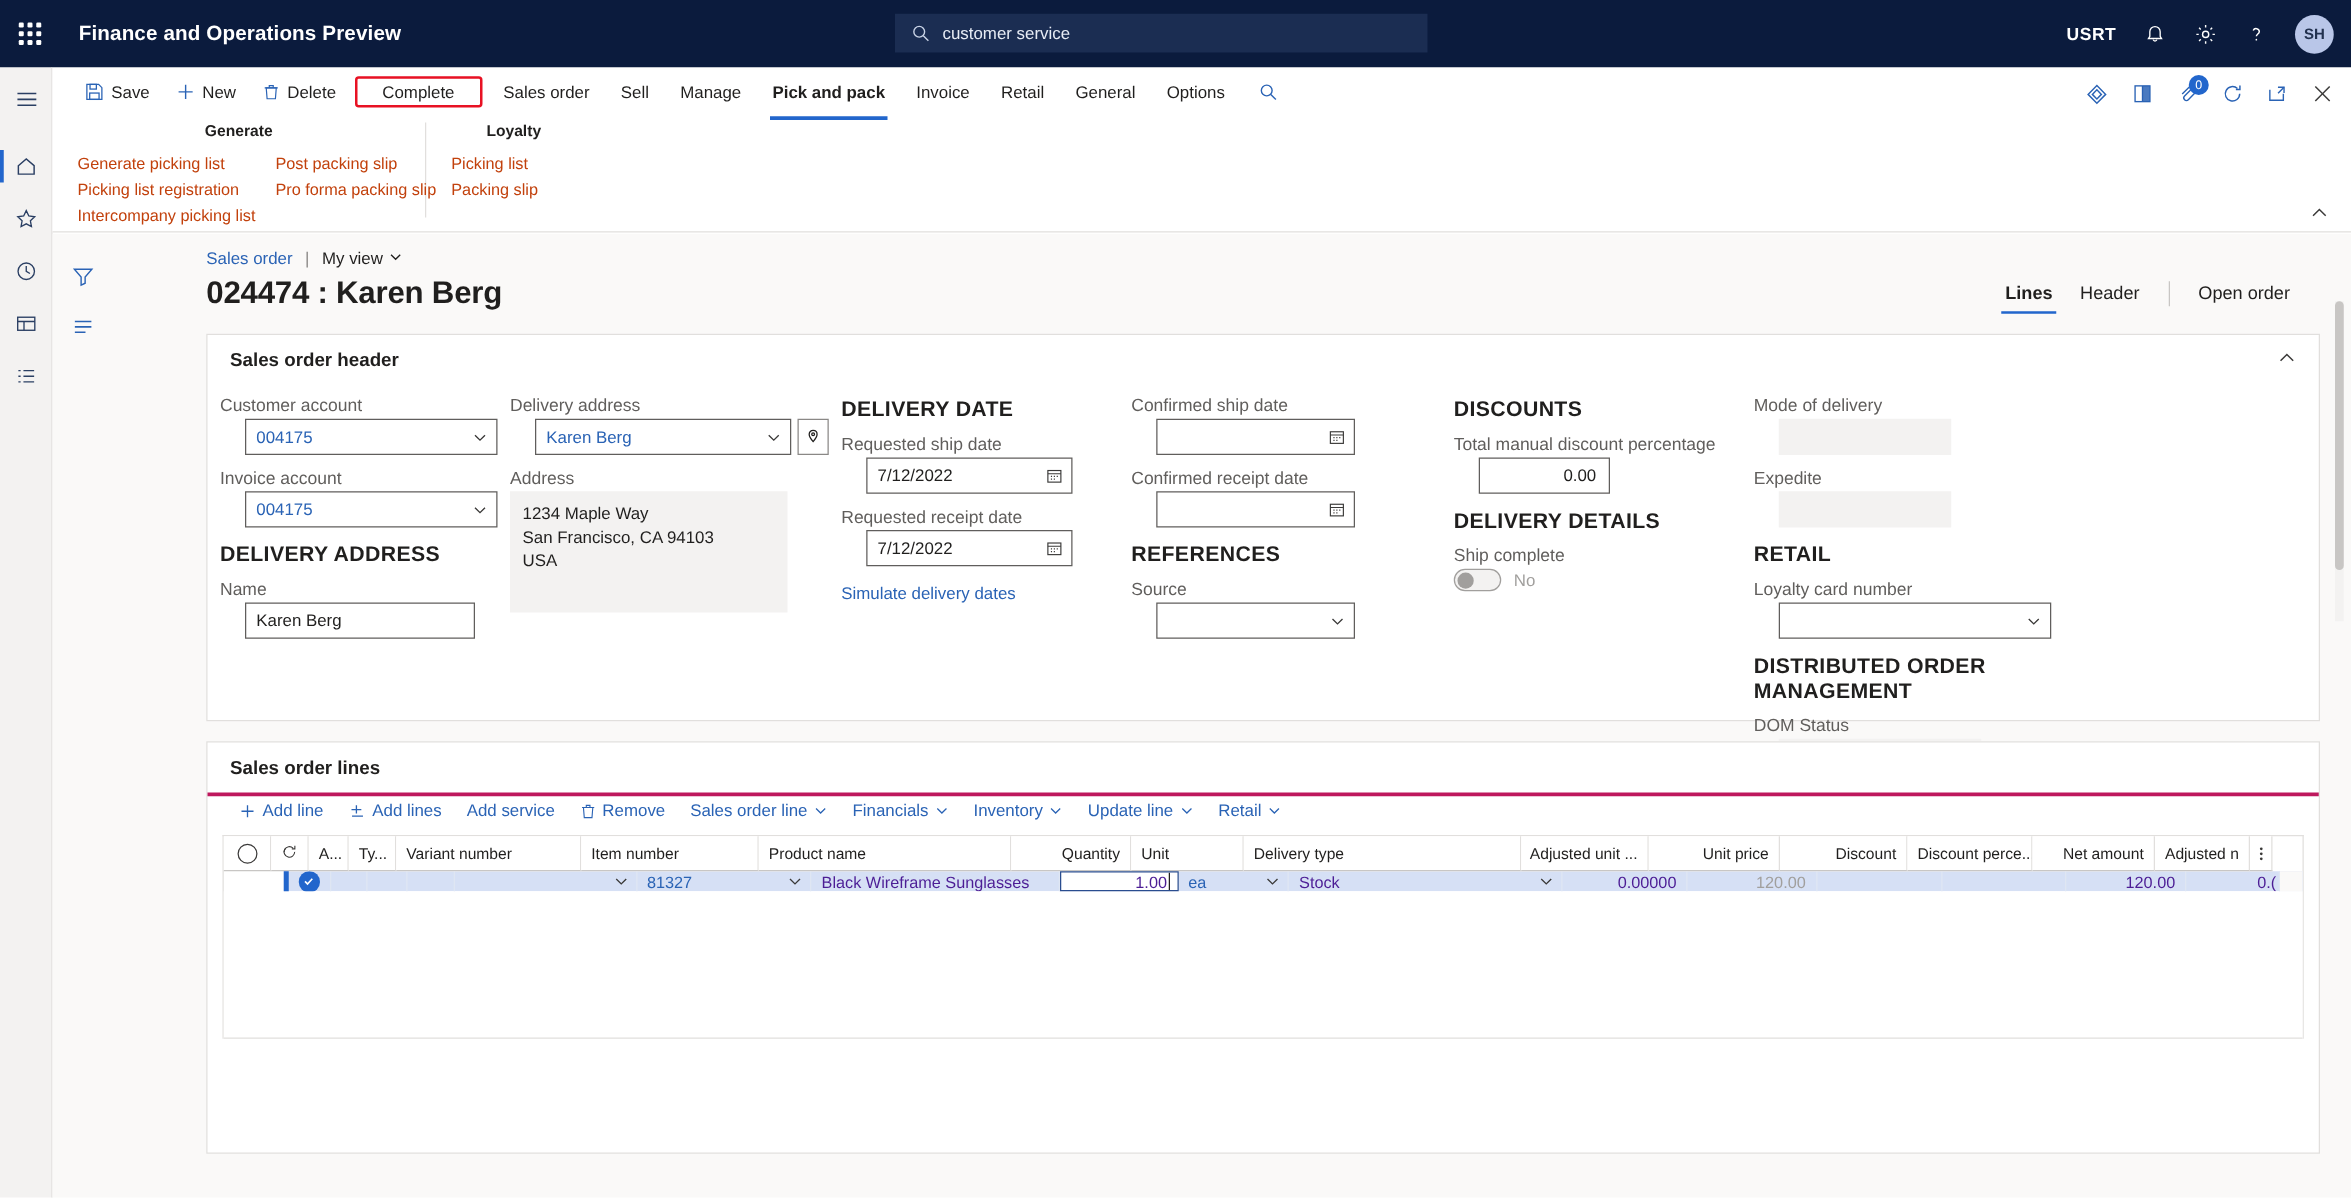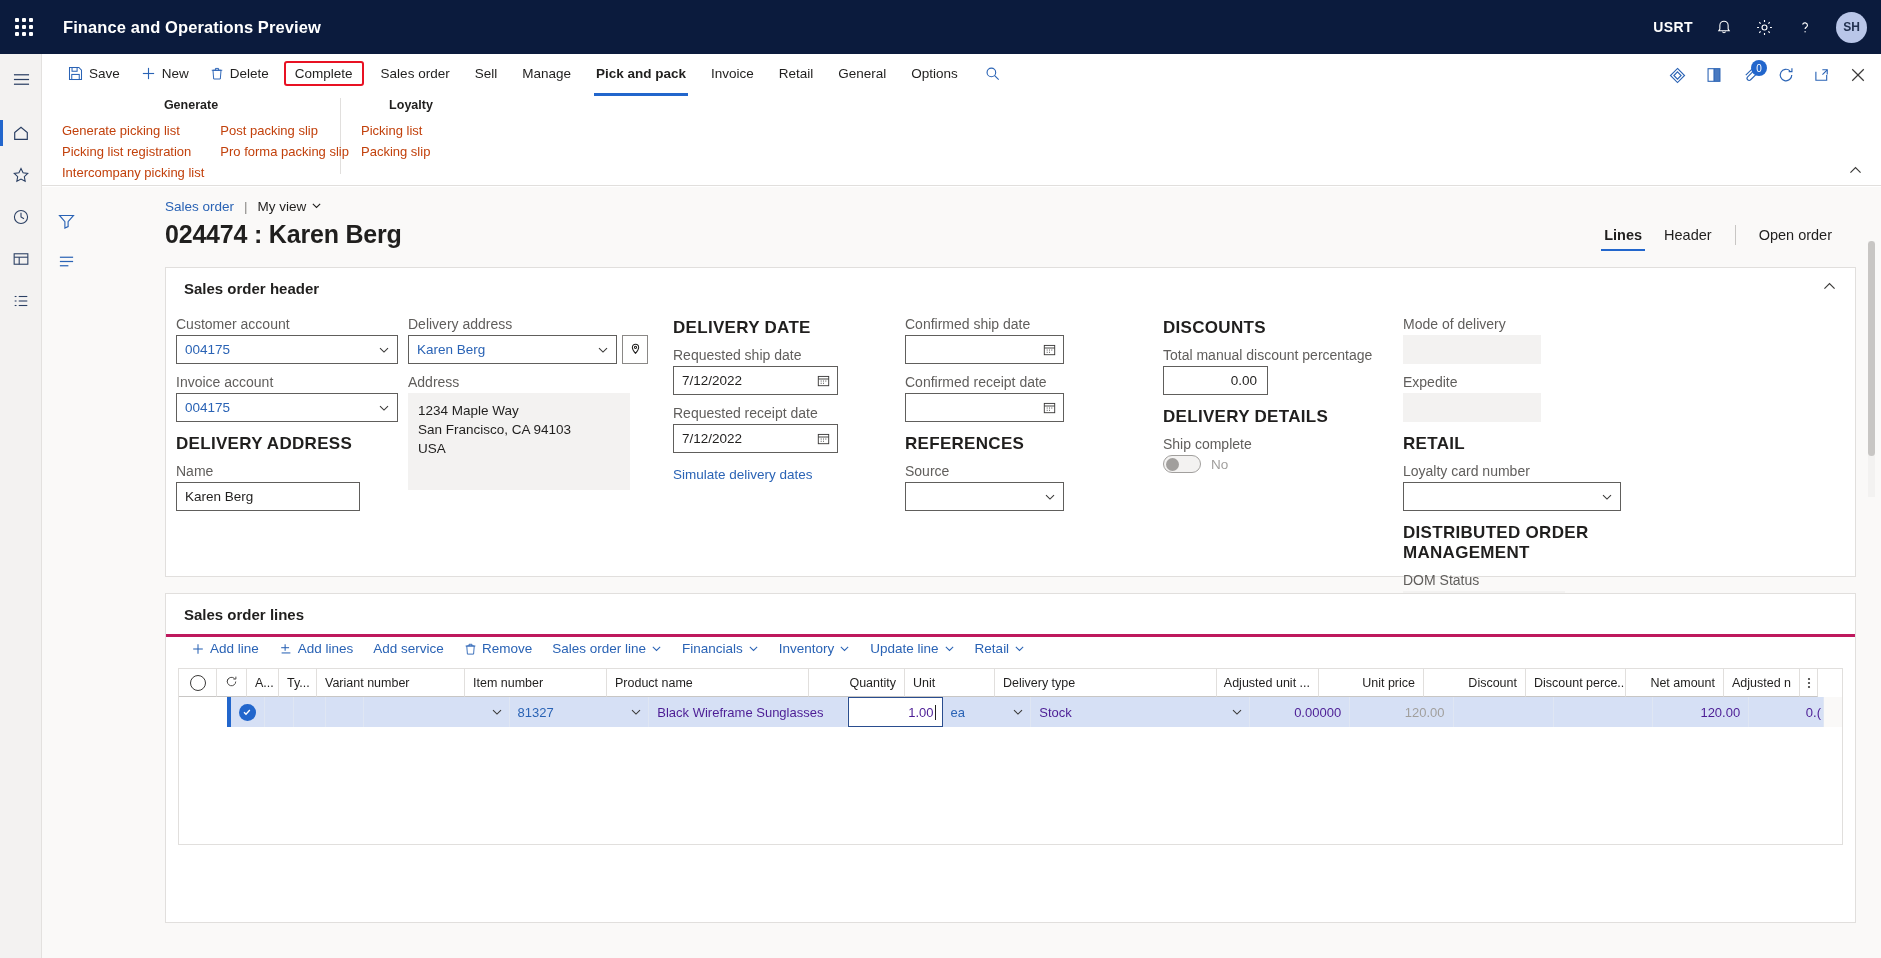--- a/index.html
+++ b/index.html
@@ -79,21 +79,21 @@
   .rb-cmd .gl { color: #2a63b5; display: flex; align-items: center; }
   .rb-tab {
     padding: 6px 12px; font-size: 13.5px; color: #201f1e; cursor: pointer; white-space: nowrap;
     position: relative; font-weight: 400;
   }
   .rb-tab.active { font-weight: 700; }
   .rb-tab.active::after {
     content: ""; position: absolute; left: 10px; right: 10px; bottom: -9px; height: 2.5px; background: #2266cc;
   }
   #rb-complete {
-    border: 2px solid #e81123; border-radius: 3px; padding: 3px 9px; margin: 0 4px;
+    border: 2px solid #e81123; border-radius: 3px; padding: 3px 20px; margin: 0 4px;
   }
   #rb-search-icon { padding: 6px 14px; color: #2a63b5; cursor: pointer; display:flex; align-items:center;}
   #ribbon-right {
     position: absolute; right: 14px; top: 4px; height: 34px; display: flex; align-items: center; gap: 18px;
   }
   #ribbon-right .ri { color: #2a63b5; cursor: pointer; display: flex; align-items: center; position: relative; }
   #ribbon-right .ri.close { color: #3b3a39; }
   #attach-badge {
     position: absolute; right: -8px; top: -6px; min-width: 16px; height: 16px;
     background: #2266cc; color: #fff; border-radius: 9px;
@@ -162,21 +162,21 @@
   .col { padding: 0 0 0 10px; }
 
   .fld { margin-bottom: 10px; }
   .fld-label { font-size: 14px; color: #605e5c; margin-bottom: 3px; }
   .sect-label { font-size: 17px; font-weight: 700; color: #201f1e; letter-spacing: .3px; margin: 12px 0 9px 0; }
   .sect-label.first { margin-top: 2px; }
 
   .inp {
     height: 29px; border: 1px solid #605e5c; background: #ffffff;
     display: flex; align-items: center; padding: 0 8px;
-    font-size: 13.5px; color: #201f1e; position: relative;
+    font-size: 13.5px; color: #201f1e; position: relative; margin-left: 20px;
   }
   .inp.blue { color: #2a63b5; }
   .inp.readonly { border: none; background: #f3f2f1; }
   .inp.num { justify-content: flex-end; padding-right: 10px; }
   .inp .chev { position: absolute; right: 7px; color: #3b3a39; display: flex; }
   .inp .cal { position: absolute; right: 7px; color: #3b3a39; display: flex; }
   .inp-textarea {
     background: #f3f2f1; border: none; padding: 8px 10px;
     font-size: 13.5px; color: #201f1e; line-height: 19px;
   }
@@ -228,21 +228,21 @@
   }
   .gh.r { justify-content: flex-end; }
   .gc {
     border-right: 1px solid #dfe6f3; font-size: 13px; color: #4c1d95;
     display: flex; align-items: center; padding: 0 8px; overflow: hidden; white-space: nowrap;
     position: relative;
   }
   .gc.r { justify-content: flex-end; }
   .gc.blue { color: #2a63b5; }
   .gc.grey { color: #a19f9d; }
-  #data-row { height: 30px; background: #d6e0f5; margin-left: 48px; }
+  #data-row { height: 16px; background: #d6e0f5; margin-left: 48px; }
   #data-row .marker { width: 4px; background: #2266cc; flex: 0 0 4px; }
   .cell-chev { position: absolute; right: 6px; color: #3b3a39; display: flex; }
   .check-circle {
     width: 17px; height: 17px; border-radius: 50%; background: #2266cc; color: #fff;
     display: flex; align-items: center; justify-content: center; font-size: 10px;
   }
   .circle-empty { width: 16px; height: 16px; border-radius: 50%; border: 1.4px solid #3b3a39; }
   #qty-cell {
     background: #ffffff; border: 1.6px solid #2a4d8f;
     justify-content: flex-end; padding-right: 6px; text-align: right;
@@ -262,20 +262,29 @@
         <i></i>
         <i></i>
         <i></i>
         <i></i>
         <i></i>
         <i></i>
       </div>
   </div>
   <div id="app-title">Finance and Operations Preview</div>
 
+  <div id="searchbox">
+    <span class="sicon">
+      <svg width="15" height="15" viewBox="0 0 16 16" fill="none" stroke="currentColor" stroke-width="1.2">
+        <circle cx="6.8" cy="6.8" r="4.6"></circle>
+          <line x1="10.3" y1="10.3" x2="14.6" y2="14.6"></line>
+      </svg>
+    </span>
+    <span id="search-text">customer service</span>
+  </div>
 
   <div id="topright">
     <div class="tr-item" id="usrt-label">USRT</div>
     <div class="tr-item">
       <svg width="18" height="18" viewBox="0 0 20 20" fill="none" stroke="currentColor" stroke-width="1.2">
         <path d="M5.4 8.2a4.6 4.6 0 019.2 0v4l1.2 2H4.2l1.2-2z"></path>
           <path d="M8.3 15.2a1.8 1.8 0 003.4 0"></path>
       </svg>
     </div>
     <div class="tr-item">

